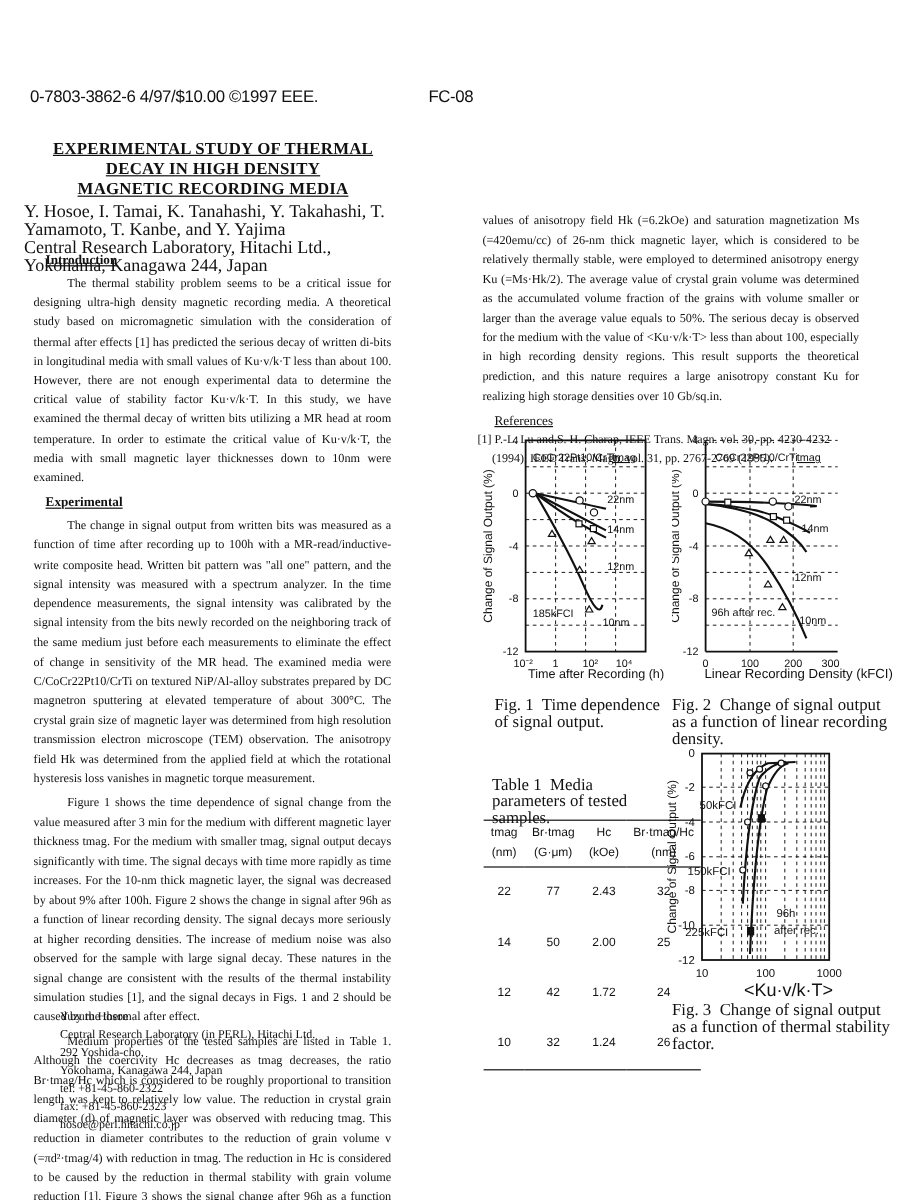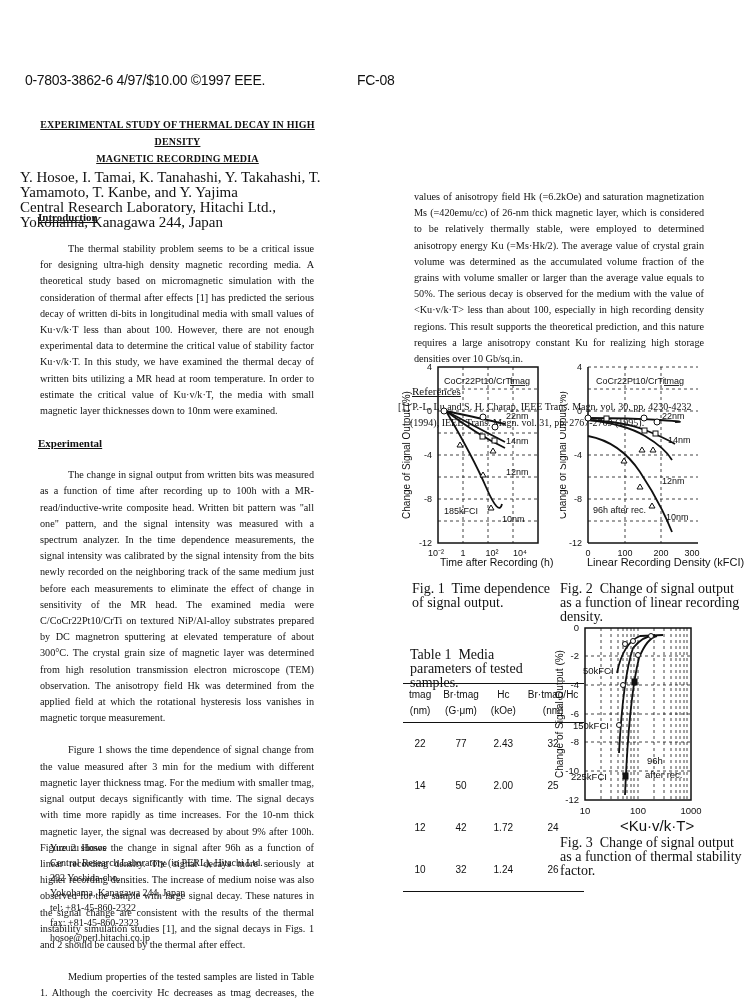--- a/index.html
+++ b/index.html
@@ -1,24 +1,24 @@
 <!DOCTYPE html>
 <html><head>
 <meta charset="utf-8">
 <style>
   html, body { margin:0; padding:0; background:#fff; }
   body { width:755px; height:1000px; position:relative; overflow:hidden; color:#111;
          font-family:"Liberation Serif", serif; }
   .abs { position:absolute; }
   .hdr { font-family:"Liberation Sans", sans-serif; font-size:14px; letter-spacing:-0.3px; }
-  .title { font-family:"Liberation Serif", serif; font-size:10px; font-weight:bold; text-align:center;
+  .title { font-family:"Liberation Serif", serif; font-size:14px; font-weight:bold; text-align:center;
            text-decoration:underline; letter-spacing:0.2px; line-height:17px; }
   .authors { font-size:15px; text-align:left; line-height:15px; }
   .sec { font-size:11px; font-weight:bold; text-decoration:underline; line-height:16px;margin-left:14px; }
-  .para { font-size:10.2px; line-height:16.2px; text-align:justify; margin:16px; }
+  .para { font-size:10.2px; line-height:16.2px; text-align:justify; margin:4px; }
   .para.indent { text-indent:28px; }
   .ref { font-size:10px; line-height:16px; }
   .addr { font-size:10px; line-height:15px; }
   .cap { font-size:14px; line-height:14px; }
   .tbl { font-size:10px; border-collapse:collapse; font-family:"Liberation Sans", sans-serif; }
   .tbl th { font-weight:normal; padding:3px 6px; line-height:16px; }
   .tbl td { padding:12px 6px; text-align:center; line-height:18px; }
   .tbl thead tr { border-top:1.5px solid #111; border-bottom:1.5px solid #111; }
   .tbl tbody tr:last-child { border-bottom:1.5px solid #111; }
   svg text { font-family:"Liberation Sans", sans-serif; }

